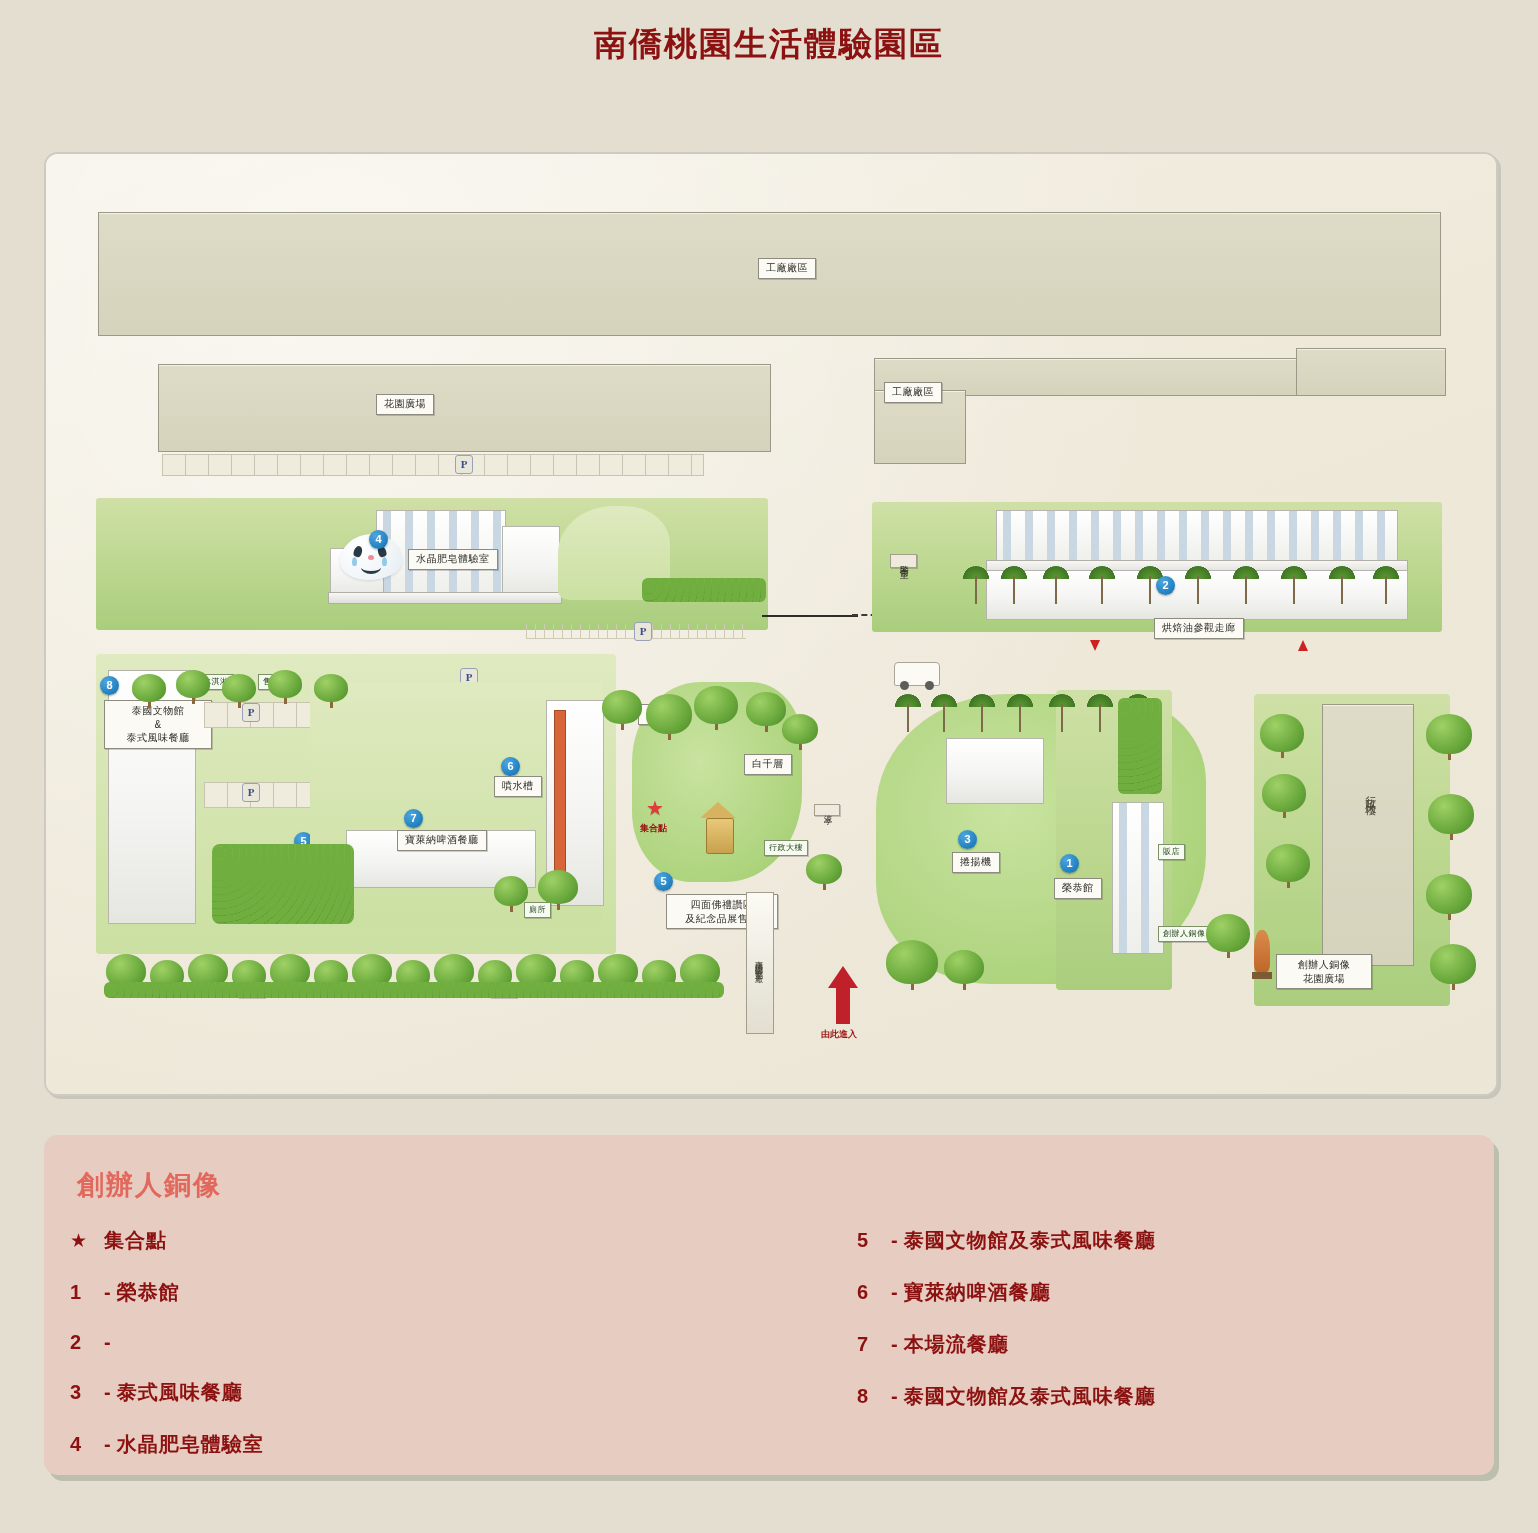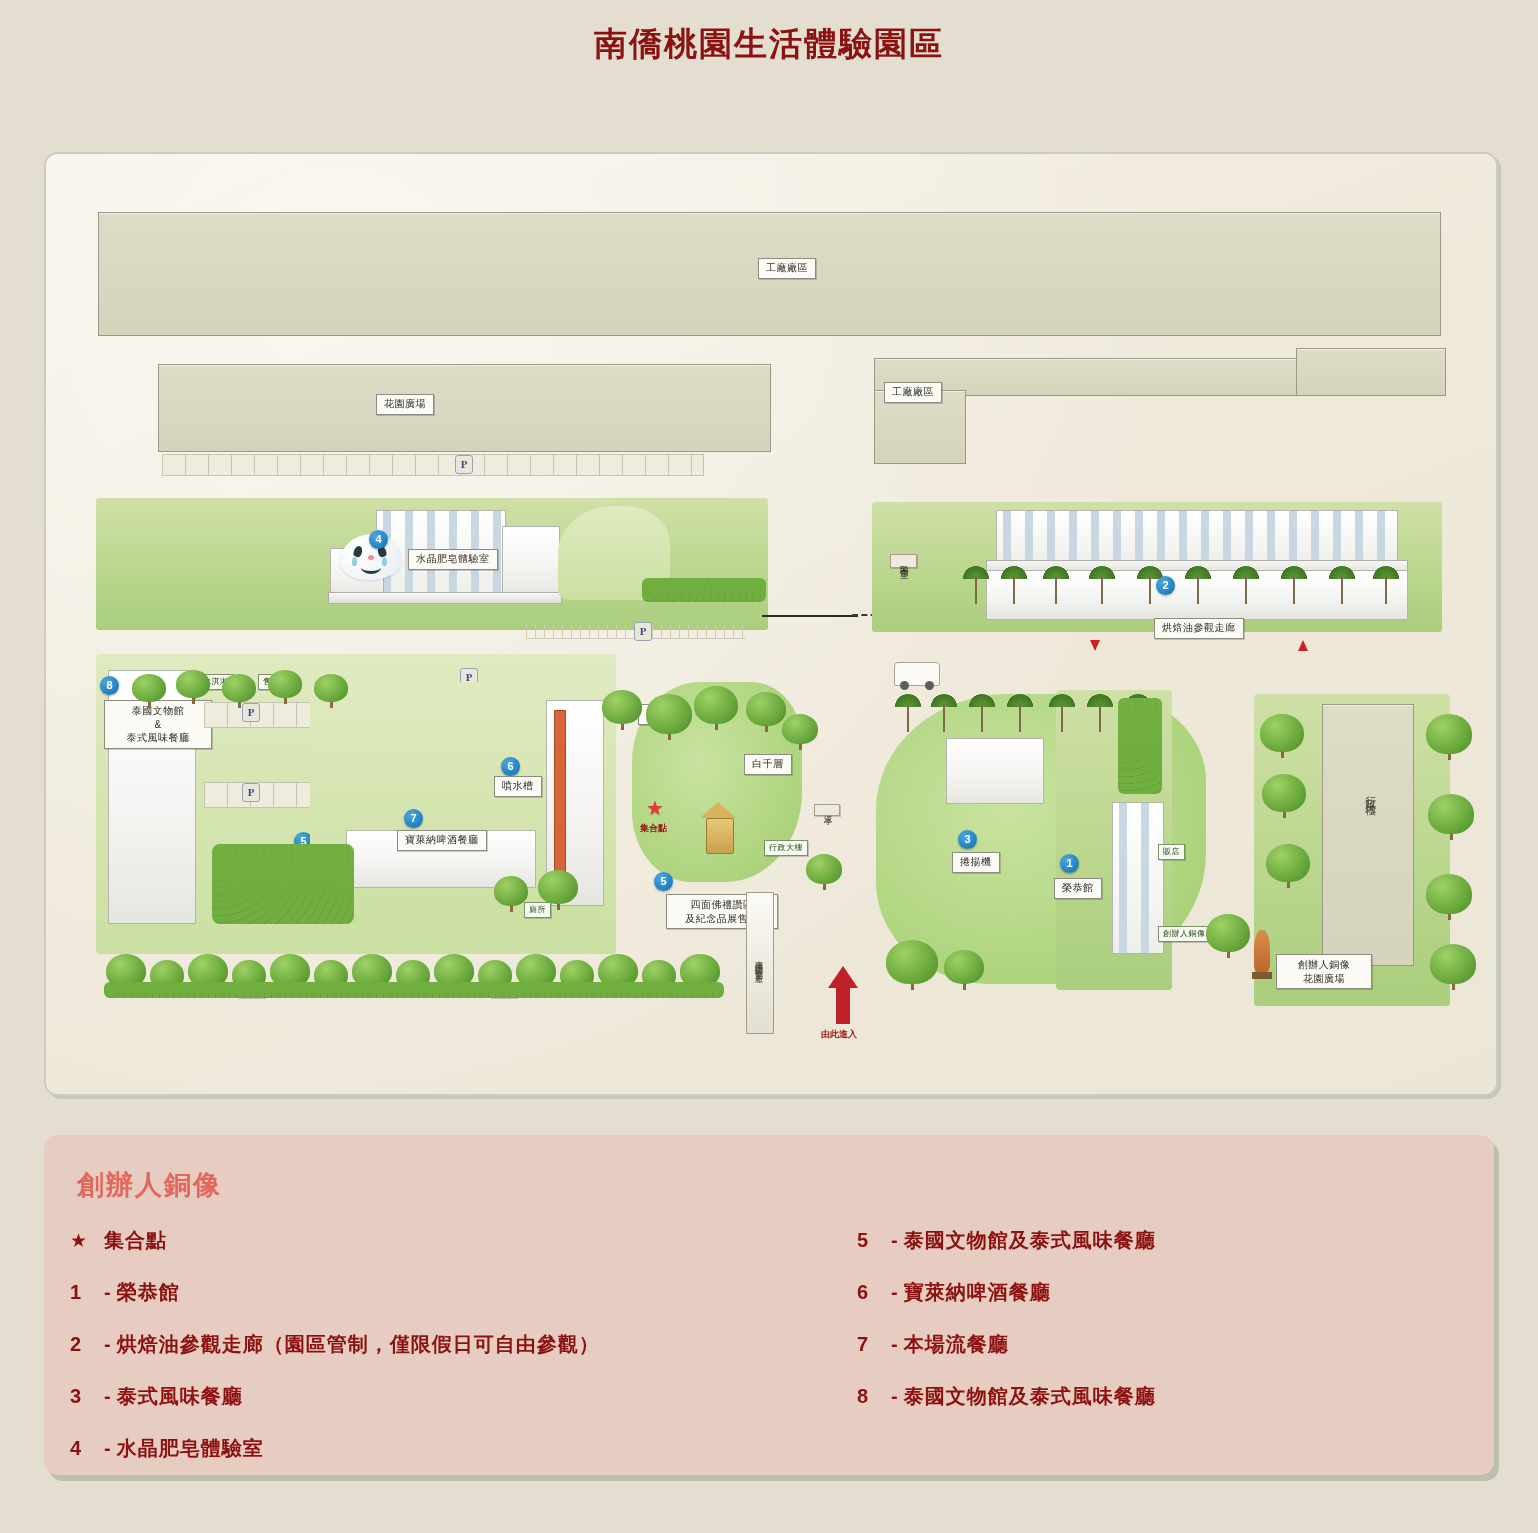--- a/index.html
+++ b/index.html
@@ -709,21 +709,20 @@
         <span class="legend-text">集合點</span>
       </div>
       <div class="legend-item">
         <span class="legend-key">1</span>
         <span class="legend-dash">-</span>
         <span class="legend-text">榮恭館</span>
       </div>
       <div class="legend-item">
         <span class="legend-key">2</span>
         <span class="legend-dash">-</span>
-        <span class="legend-text">烘焙油參觀走廊（園區管制，僅限假日可自由參觀）</span>
       </div>
       <div class="legend-item">
         <span class="legend-key">3</span>
         <span class="legend-dash">-</span>
         <span class="legend-text">泰式風味餐廳</span>
       </div>
       <div class="legend-item">
         <span class="legend-key">4</span>
         <span class="legend-dash">-</span>
         <span class="legend-text">水晶肥皂體驗室</span>

